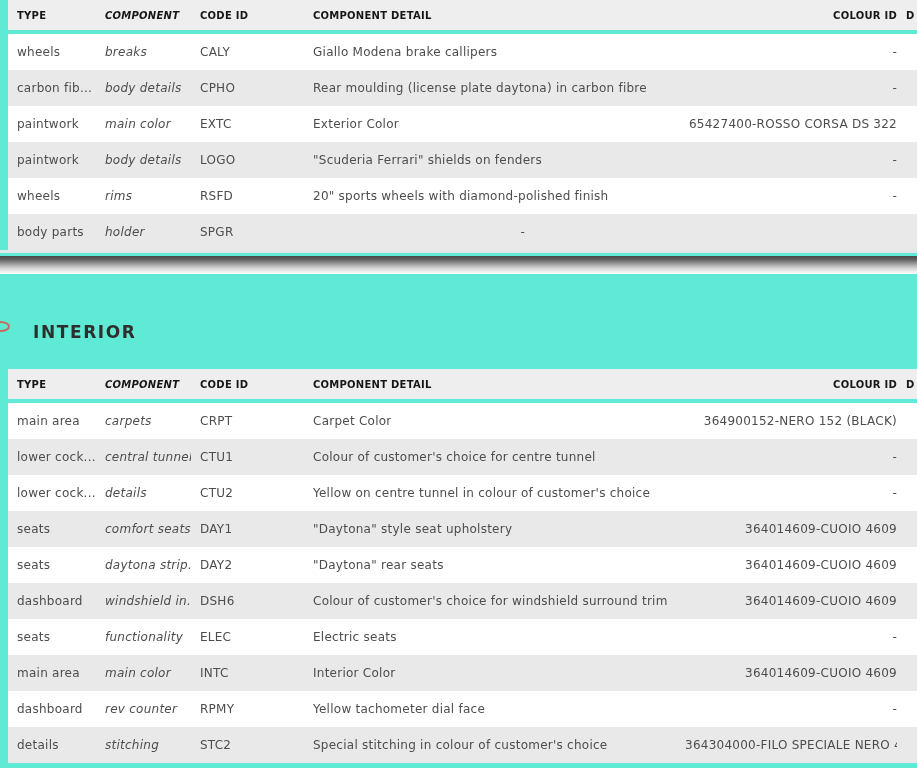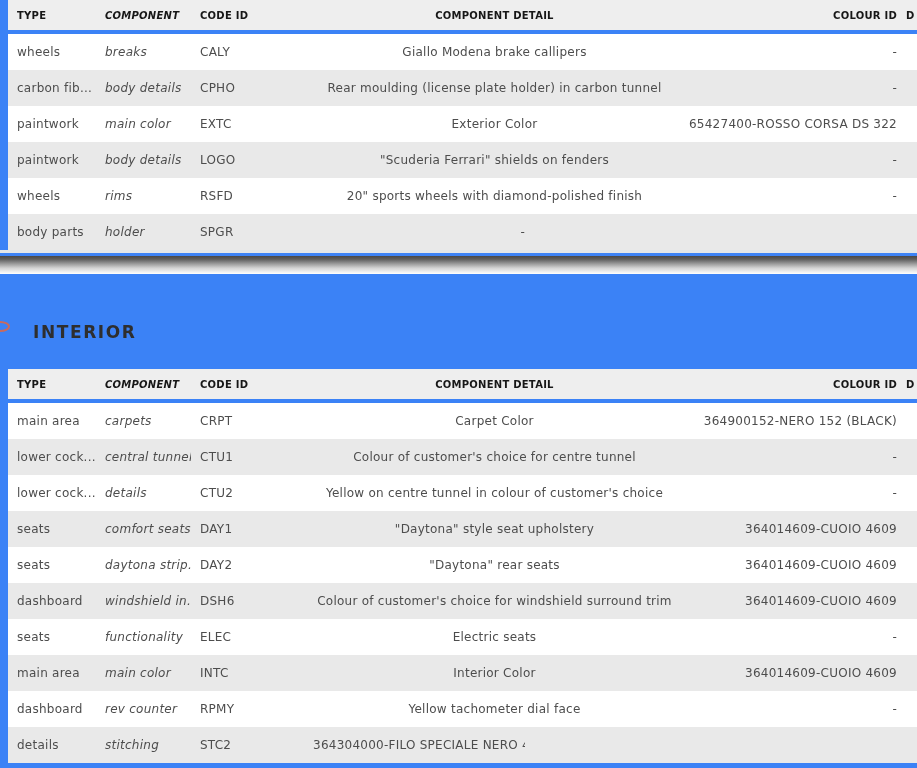--- a/index.html
+++ b/index.html
@@ -1,19 +1,19 @@
 <!DOCTYPE html>
 <html><head>
 <meta charset="utf-8">
 <style>
   * { margin:0; padding:0; box-sizing:border-box; }
   html,body { width:917px; height:768px; background:#ffffff; overflow:hidden; }
   body { font-family:"DejaVu Sans","Liberation Sans",sans-serif; }
 
-  .page { position:relative; width:917px; height:768px; background:#3b82f6; overflow:hidden; }
+  .page { position:relative; width:917px; height:768px; background:#5eead4; overflow:hidden; }
 
   
   .table { position:absolute; left:8px; width:989px; }
   .table-ext { top:0; }
   .table-int { top:369px; }
 
   .trow { display:flex; align-items:center; height:36px; background:#ffffff; }
   .trow.thead {
     height:30px; background:#eeeeee; margin-bottom:4px;
     font-size:10px; font-weight:bold; color:#171717; letter-spacing:0.8px;
@@ -22,21 +22,21 @@
   .trow:nth-child(2n+3) { background:#e9e9e9; }
 
   .cell {
     flex:0 0 auto; padding-left:9px; white-space:nowrap; overflow:hidden;
     font-size:12px; color:#4d4d4d; letter-spacing:0.25px;
   }
   .thead .cell { font-size:10px; color:#171717; }
   .c-type      { width:88px;  }
   .c-component { width:95px;font-style:italic;  }
   .c-code      { width:113px; }
-  .c-detail    { width:372px;text-align:center; }
+  .c-detail    { width:372px; }
   .c-colour    { width:221px;text-align:right; }
   .c-extra     { width:100px; }
 
   
   .divider-line {
     position:absolute; top:250px; left:0; width:917px; height:3px;
     background:#e2e6e9;
   }
   .divider-shadow {
     position:absolute; top:256px; left:0; width:917px; height:18px;
@@ -73,21 +73,21 @@
         <div class="cell c-component">breaks</div>
         <div class="cell c-code">CALY</div>
         <div class="cell c-detail">Giallo Modena brake callipers</div>
         <div class="cell c-colour">-</div>
         <div class="cell c-extra"></div>
       </div>
       <div class="trow">
         <div class="cell c-type">carbon fib...</div>
         <div class="cell c-component">body details</div>
         <div class="cell c-code">CPHO</div>
-        <div class="cell c-detail">Rear moulding (license plate holder) in carbon tunnel</div>
+        <div class="cell c-detail">Rear moulding (license plate daytona) in carbon fibre</div>
         <div class="cell c-colour">-</div>
         <div class="cell c-extra"></div>
       </div>
       <div class="trow">
         <div class="cell c-type">paintwork</div>
         <div class="cell c-component">main color</div>
         <div class="cell c-code">EXTC</div>
         <div class="cell c-detail">Exterior Color</div>
         <div class="cell c-colour">65427400-ROSSO CORSA DS 322</div>
         <div class="cell c-extra"></div>
@@ -201,18 +201,19 @@
         <div class="cell c-component">rev counter</div>
         <div class="cell c-code">RPMY</div>
         <div class="cell c-detail">Yellow tachometer dial face</div>
         <div class="cell c-colour">-</div>
         <div class="cell c-extra"></div>
       </div>
       <div class="trow">
         <div class="cell c-type">details</div>
         <div class="cell c-component">stitching</div>
         <div class="cell c-code">STC2</div>
+        <div class="cell c-detail">Special stitching in colour of customer's choice</div>
         <div class="cell c-colour">364304000-FILO SPECIALE NERO 4...</div>
         <div class="cell c-extra"></div>
       </div>
     </div>
 
 </div>
 
 </body></html>

